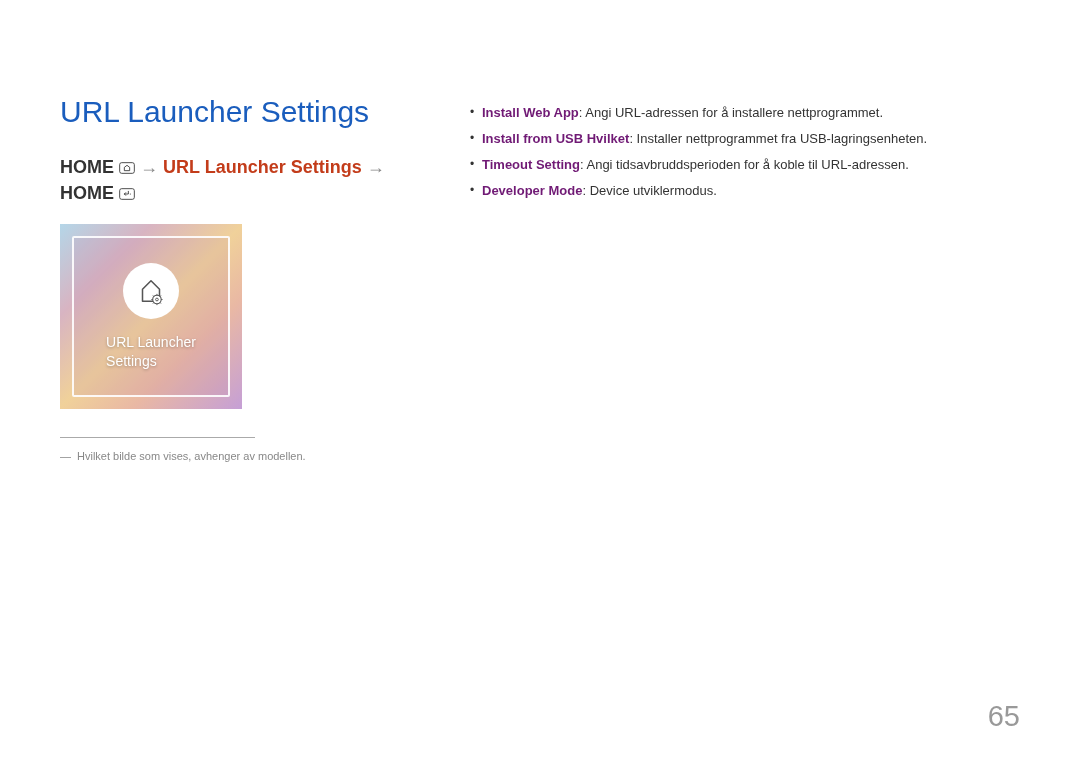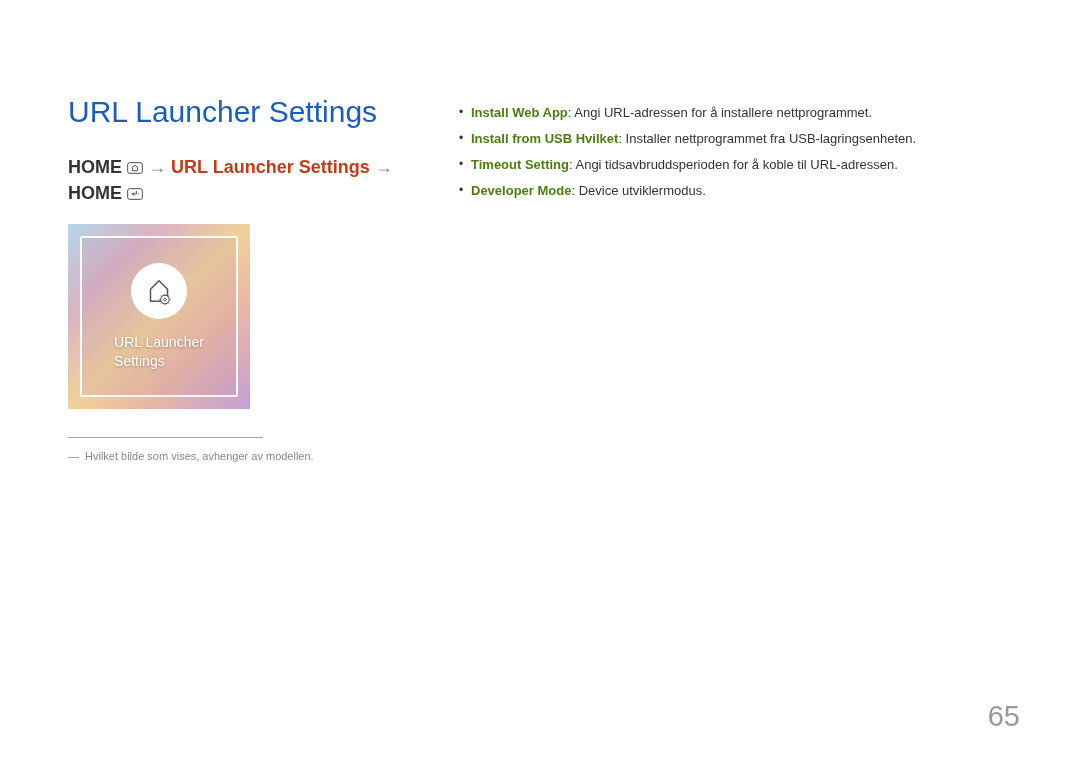--- a/index.html
+++ b/index.html
@@ -8,22 +8,21 @@
     height: 763px;
     background: #fff;
     font-family: Arial, Helvetica, sans-serif;
     color: #333;
     position: relative;
     overflow: hidden;
   }
   .page {
     display: flex;
     padding: 95px 60px 0 60px;
-    gap: 19px;
-    margin-left: 8px;
+    gap: 38px;
   }
   .left-col {
     width: 370px;
     flex-shrink: 0;
   }
   .right-col {
     flex: 1;
     padding-top: 8px;
   }
   .title {
@@ -108,21 +107,21 @@
     margin-bottom: 6px;
   }
   .bullets li::before {
     content: "•";
     position: absolute;
     left: 2px;
     top: 0;
     color: #333;
     font-size: 12px;
   }
-  .bullets .key { color: #4d7c0f; font-weight: bold; text-align: center; }
+  .bullets .key { color: #701a75; font-weight: bold; text-align: center; }
   .page-number {
     position: absolute;
     bottom: 30px;
     right: 60px;
     font-size: 29px;
     color: #999;
     font-weight: 300;
   }
 </style>
 </head>

